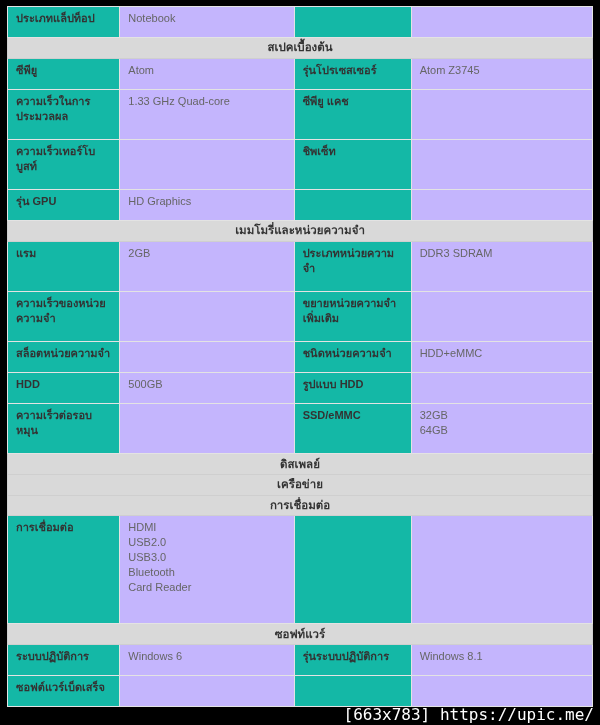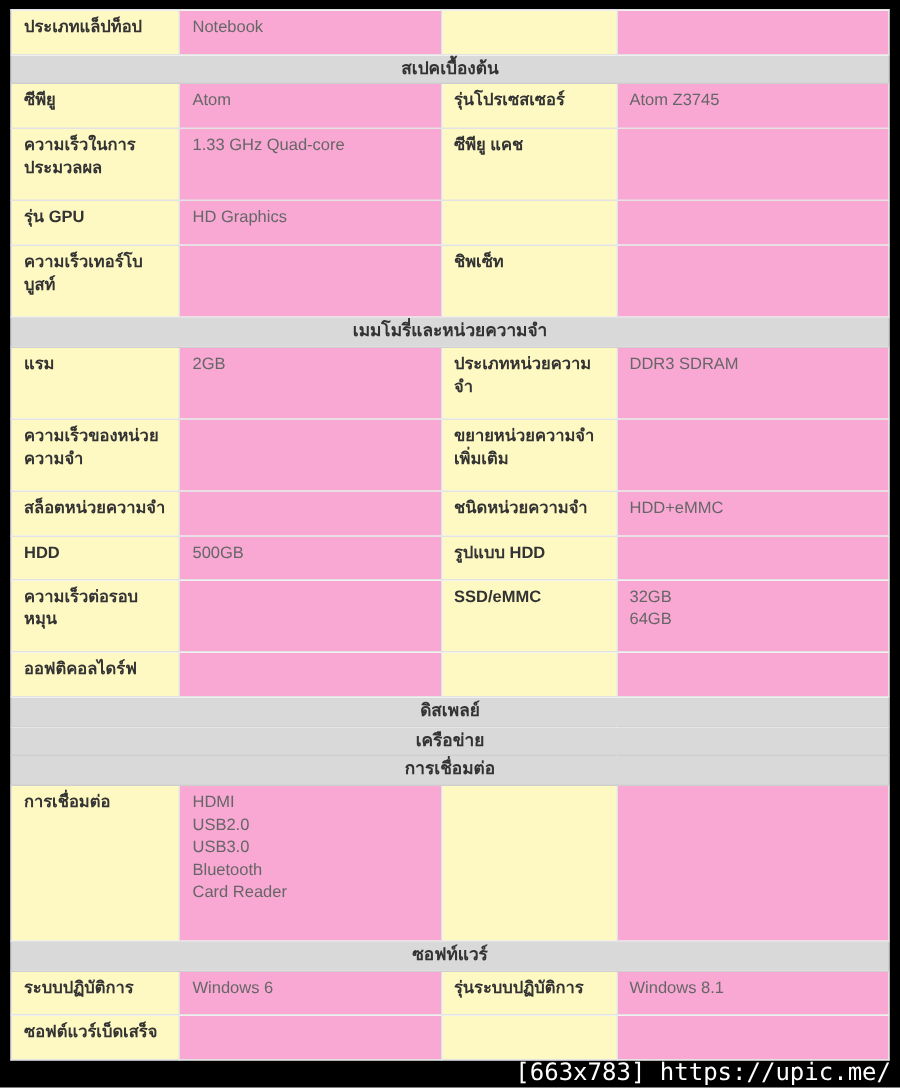--- a/index.html
+++ b/index.html
@@ -24,26 +24,26 @@
   }
   td {
     border: 1px solid #e3e3e3;
     padding: 4px 8px;
     font-size: 11px;
     line-height: 15px;
     vertical-align: top;
     overflow: hidden;
   }
   td.lbl {
-    background: #fef9c3;
+    background: #14b8a6;
     color: #333333;
     font-weight: bold;
   }
   td.val {
-    background: #f9a8d4;
+    background: #c4b5fd;
     color: #666666;
   }
   tr.section-row td {
     background: #d9d9d9;
     color: #333333;
     font-weight: bold;
     text-align: center;
     font-size: 11.5px;
     padding: 0 8px;
     border-color: #cfcfcf;
@@ -93,31 +93,31 @@
         </tr>
         <tr>
           <td class="lbl">ความเร็วในการประมวลผล</td>
           <td class="val">
             <div>1.33 GHz Quad-core</div>
           </td>
           <td class="lbl">ซีพียู แคช</td>
           <td class="val"></td>
         </tr>
         <tr>
+          <td class="lbl">ความเร็วเทอร์โบบูสท์</td>
+          <td class="val"></td>
+          <td class="lbl">ชิพเซ็ท</td>
+          <td class="val"></td>
+        </tr>
+        <tr>
           <td class="lbl">รุ่น GPU</td>
           <td class="val">
             <div>HD Graphics</div>
           </td>
           <td class="lbl"></td>
-          <td class="val"></td>
-        </tr>
-        <tr>
-          <td class="lbl">ความเร็วเทอร์โบบูสท์</td>
-          <td class="val"></td>
-          <td class="lbl">ชิพเซ็ท</td>
           <td class="val"></td>
         </tr>
         <tr class="section-row">
           <td colspan="4">เมมโมรี่และหน่วยความจำ</td>
         </tr>
         <tr>
           <td class="lbl">แรม</td>
           <td class="val">
             <div>2GB</div>
           </td>
@@ -149,26 +149,20 @@
           <td class="val"></td>
         </tr>
         <tr>
           <td class="lbl">ความเร็วต่อรอบหมุน</td>
           <td class="val"></td>
           <td class="lbl">SSD/eMMC</td>
           <td class="val">
             <div>32GB</div>
             <div>64GB</div>
           </td>
-        </tr>
-        <tr>
-          <td class="lbl">ออฟติคอลไดร์ฟ</td>
-          <td class="val"></td>
-          <td class="lbl"></td>
-          <td class="val"></td>
         </tr>
         <tr class="section-row">
           <td colspan="4">ดิสเพลย์</td>
         </tr>
         <tr class="section-row">
           <td colspan="4">เครือข่าย</td>
         </tr>
         <tr class="section-row">
           <td colspan="4">การเชื่อมต่อ</td>
         </tr>

